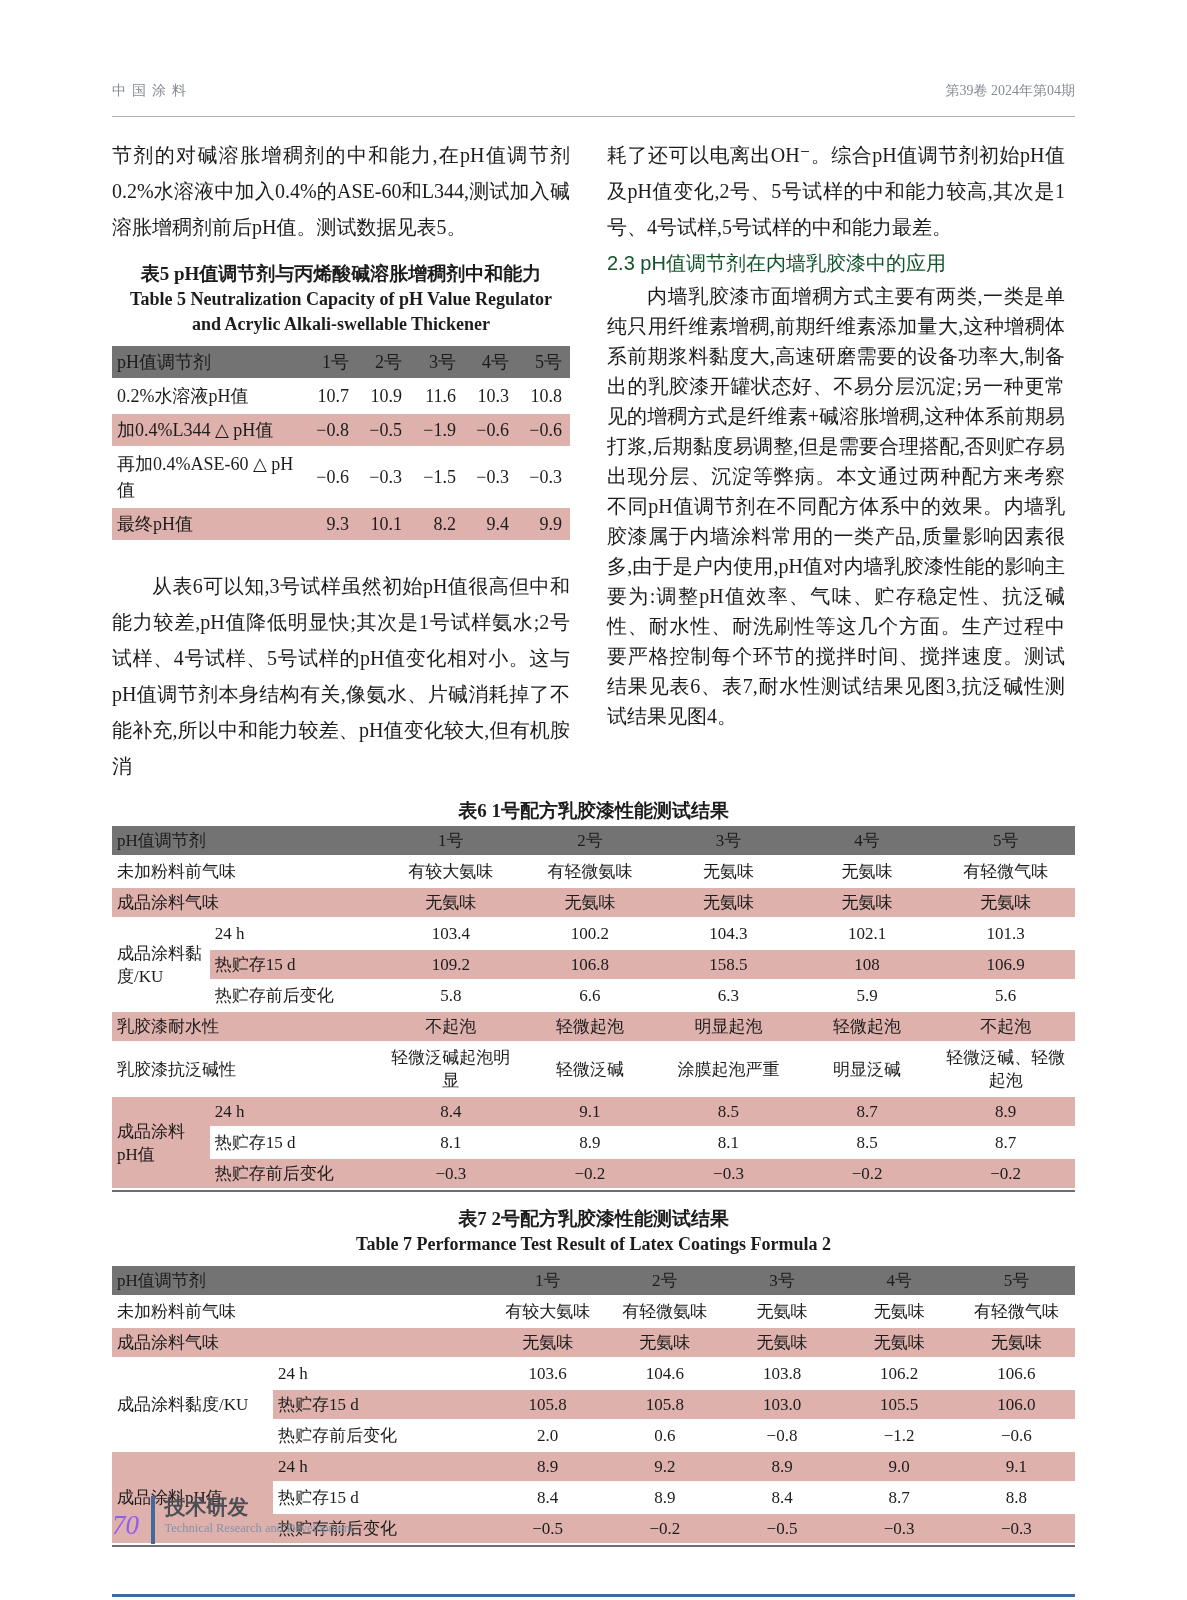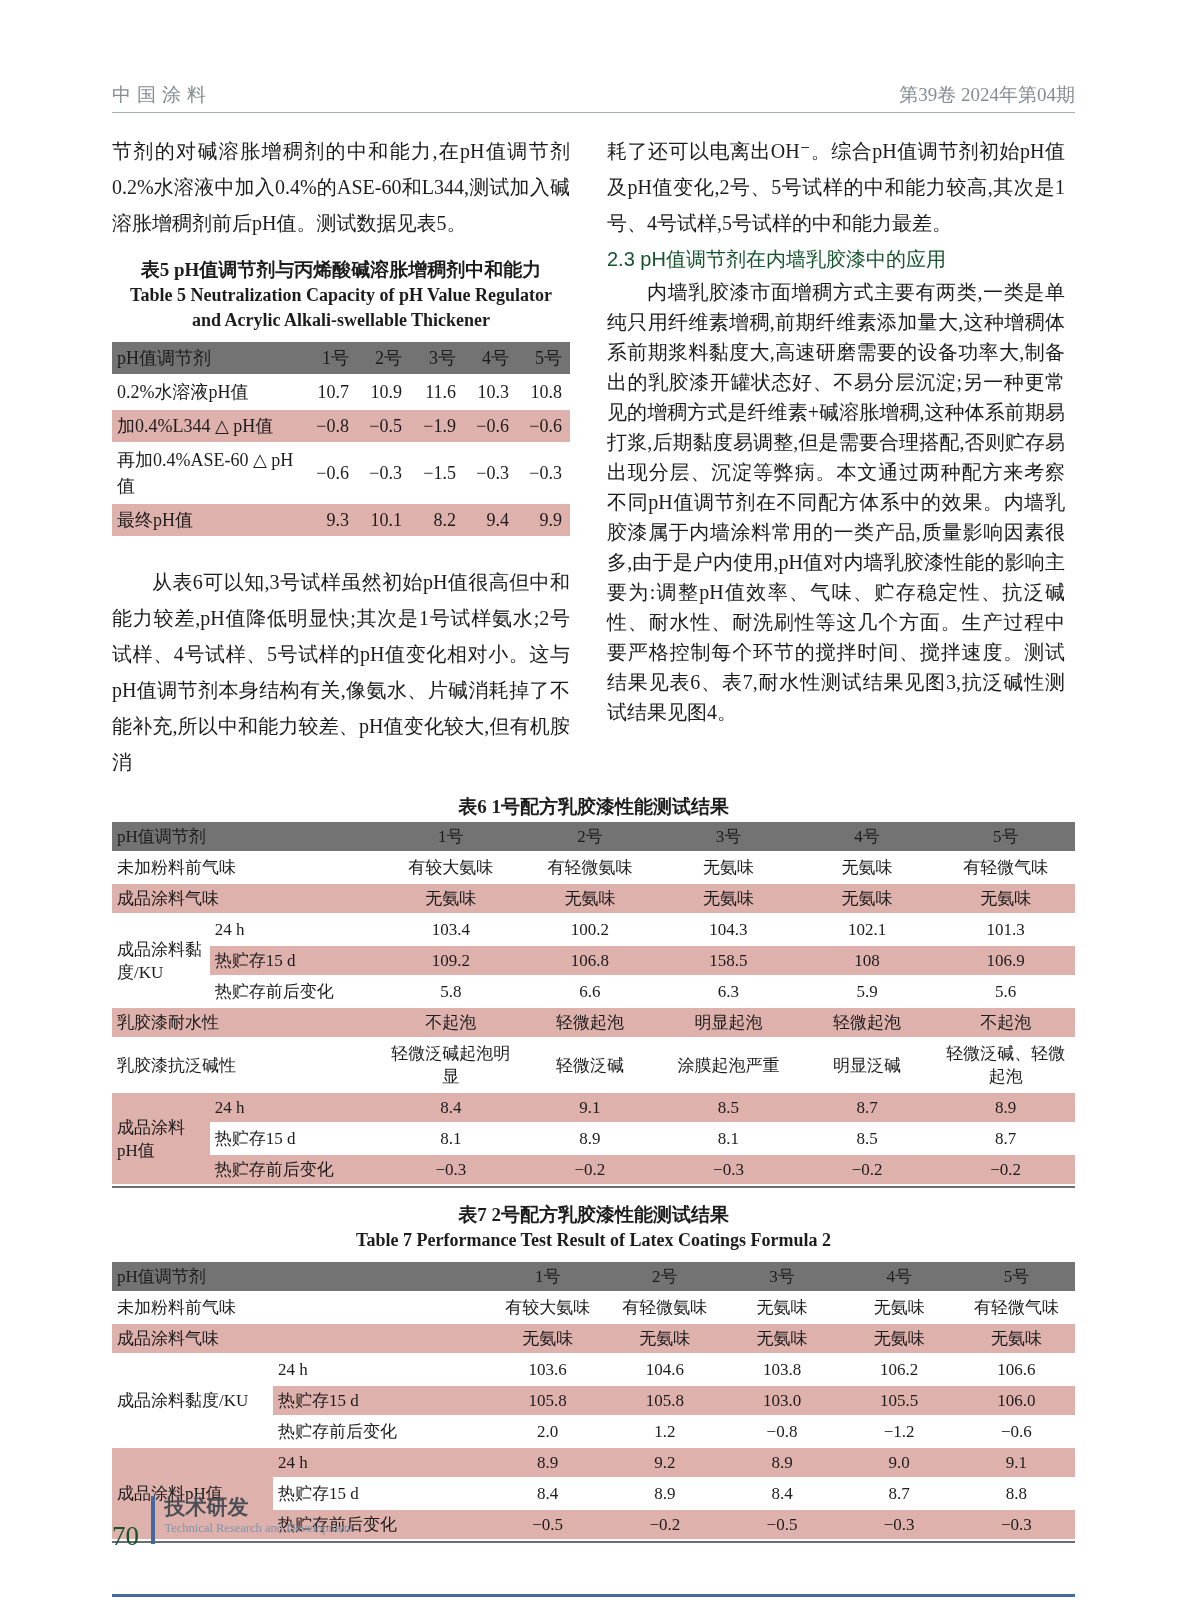--- a/index.html
+++ b/index.html
@@ -5,22 +5,22 @@
   html,body{margin:0;padding:0;background:#ffffff;}
   body{
     width:1187px;height:1600px;position:relative;overflow:hidden;
     font-family:"Liberation Serif","DejaVu Serif",serif;
     color:#1c1c1c;
   }
   .page{position:absolute;left:112px;right:112px;top:0;}
   
   .runhead{
     display:flex;justify-content:space-between;align-items:flex-end;
-    padding-top:82px;color:#858c94;font-size:19px;
-    border-bottom:1.5px solid #a9aeb5;padding-bottom:4px;
+    padding-top:82px;color:#858c94;font-size:14px;
+    border-bottom:1.5px solid #a9aeb5;padding-bottom:16px;
   }
   .runhead .jname{letter-spacing:6px;}
   
   .columns{display:flex;gap:37px;margin-top:20px;}
   .col{width:458px;text-align:justify;}
   p{margin:0;font-size:20px;line-height:36px;}
   .indent{text-indent:2em;}
   .para-app{line-height:30px;}
   .sec-head{
     color:#14532d;font-weight:normal;font-size:20px;line-height:32px;
@@ -43,21 +43,21 @@
   
   #table5{margin-top:2px;}
   #table5 td{font-size:18px;line-height:26px;}
   #table5 td.num{text-align:right;padding-right:8px;}
   #table5 .row-header td{font-size:18px;}
   
   .bigtable{border-bottom:2px solid #6d6d6d;}
   .bigtable td{font-size:17px;line-height:23px;}
   
   .footer{position:absolute;left:112px;top:1492px;display:flex;align-items:flex-start;}
-  .pagenum{color:#14532d;font-size:27px;line-height:40px;margin-right:12px;margin-top:24px;}
+  .pagenum{color:#8b5cf6;font-size:27px;line-height:40px;margin-right:12px;margin-top:13px;font-style:italic;}
   .vbar{width:3.5px;background:#44699d;height:48px;margin-right:10px;margin-top:4px;}
   .fsec-cn{color:#4b4f55;font-weight:bold;font-size:21px;line-height:26px;
            font-family:"Liberation Sans","DejaVu Sans",sans-serif;margin-top:2px;}
   .fsec-en{color:#8094ad;font-size:12.5px;line-height:17px;}
   .bottom-rule{position:absolute;left:112px;right:112px;bottom:3px;height:3px;background:#44699d;}
 </style>
 </head>
 <body>
 
 <div class="page">
@@ -300,21 +300,21 @@
             <td class="lbl">热贮存15 d</td>
             <td>105.8</td>
             <td>105.8</td>
             <td>103.0</td>
             <td>105.5</td>
             <td>106.0</td>
           </tr>
           <tr class="row-white">
             <td class="lbl">热贮存前后变化</td>
             <td>2.0</td>
-            <td>1.2</td>
+            <td>0.6</td>
             <td>−0.8</td>
             <td>−1.2</td>
             <td>−0.6</td>
           </tr>
           <tr class="row-pink">
             <td rowspan="3" class="lbl cp">成品涂料pH值</td>
             <td class="lbl">24 h</td>
             <td>8.9</td>
             <td>9.2</td>
             <td>8.9</td>

